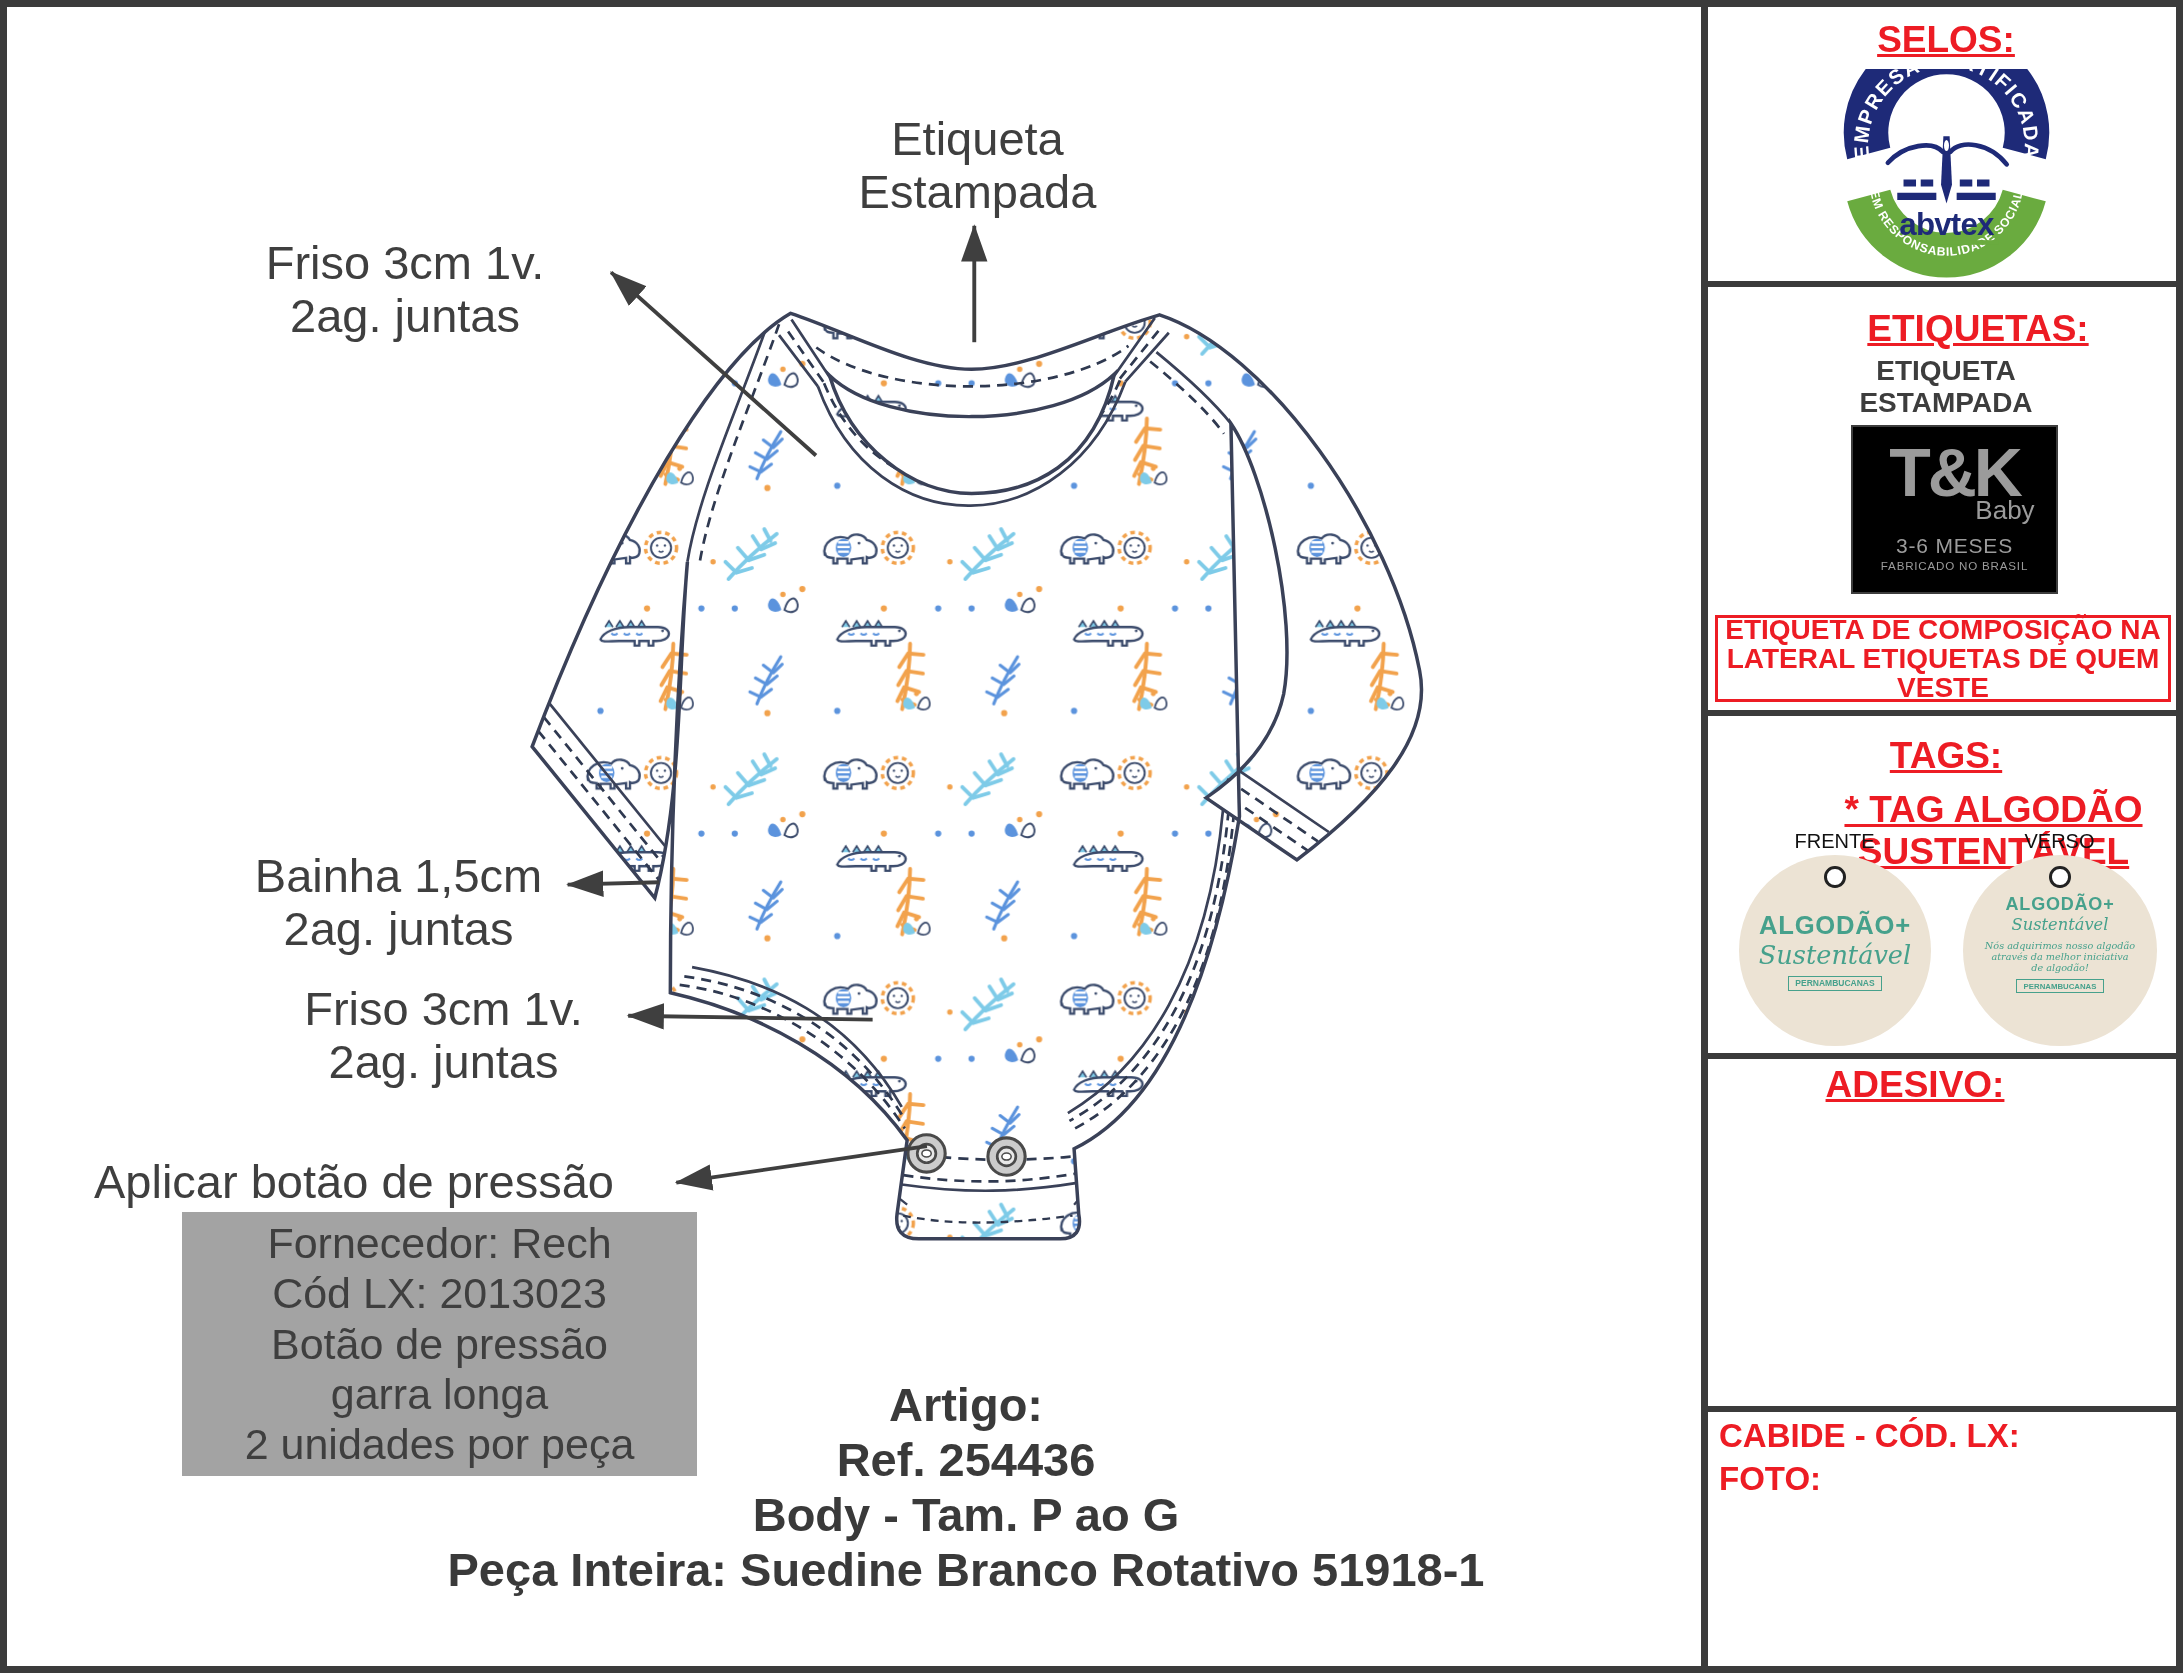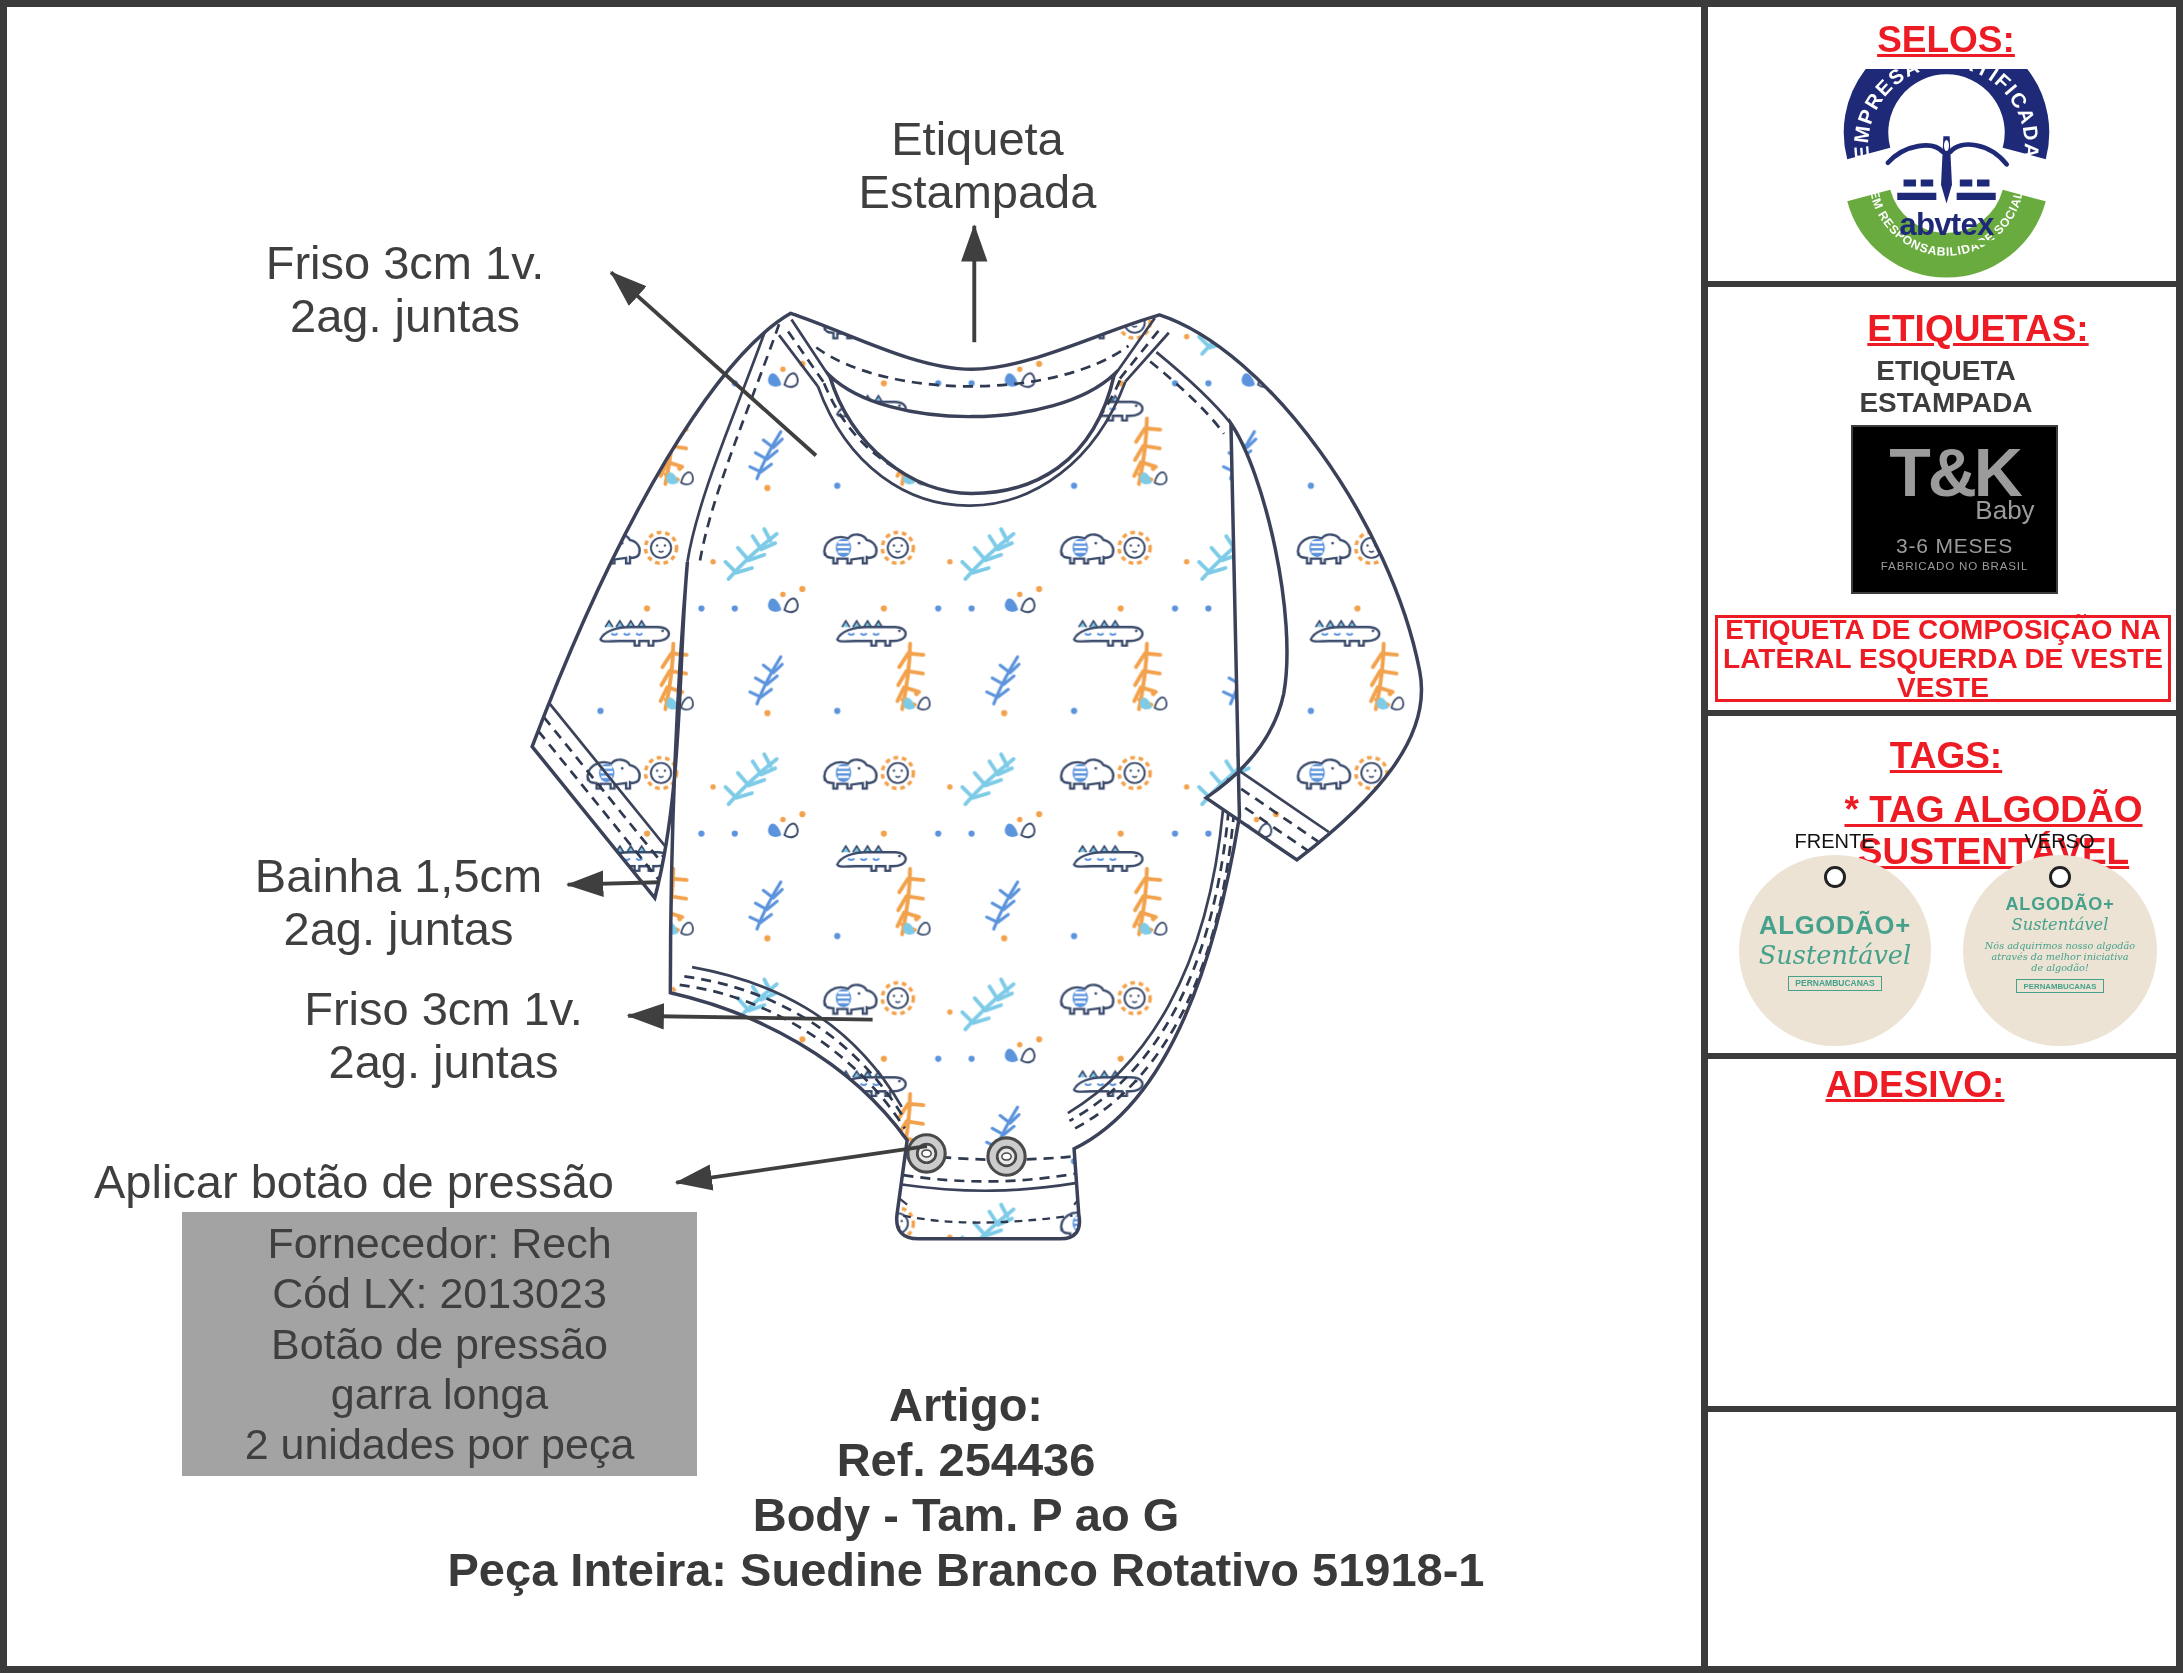--- a/index.html
+++ b/index.html
@@ -245,21 +245,21 @@
     <div class="abs sb-sub" style="left:0;top:348px;width:476px;">
       <div>ETIQUETA</div>
       <div>ESTAMPADA</div>
     </div>
     <div class="abs tek-box" style="left:143px;top:418px;width:203px;height:165px;">
       <div class="tek-word">T&amp;K</div>
       <div class="tek-baby">Baby</div>
       <div class="tek-size">3-6 MESES</div>
       <div class="tek-origin">FABRICADO NO BRASIL</div>
     </div>
-    <div class="abs warnbox" style="left:7px;top:608px;width:450px;height:81px;">ETIQUETA DE COMPOSIÇÃO NA LATERAL ESQUERDA DE VESTE VESTE</div>
+    <div class="abs warnbox" style="left:7px;top:608px;width:450px;height:81px;">ETIQUETA DE COMPOSIÇÃO NA LATERAL ETIQUETAS DE QUEM VESTE</div>
 
     <div class="abs red-h" style="left:0;top:728px;width:476px;">TAGS:</div>
     <div class="abs red-h" style="left:0;top:782px;width:571px;font-size:37px;">* TAG ALGODÃO SUSTENTÁVEL</div>
     <div class="abs tagcap" style="left:31px;top:823px;width:191px;">FRENTE</div>
     <div class="abs tagcap" style="left:256px;top:823px;width:191px;">VERSO</div>
 
     <div class="abs tagcircle" style="left:31px;top:848px;width:192px;height:191px;">
       <div class="taghole"></div>
       <div class="teal1" style="font-size:25.6px;margin-top:23px;">ALGODÃO+</div>
       <div class="teal2" style="font-size:25.6px;">Sustentável</div>
@@ -270,15 +270,19 @@
       <div class="teal1" style="font-size:18px;margin-top:6.2px;">ALGODÃO+</div>
       <div class="teal2" style="font-size:16.3px;">Sustentável</div>
       <div class="teal2" style="font-size:9.7px;margin-top:6.2px;">Nós adquirimos nosso algodão</div>
       <div class="teal2" style="font-size:9.7px;">através da melhor iniciativa</div>
       <div class="teal2" style="font-size:9.7px;">de algodão!</div>
       <div class="brandbox" style="font-size:7.8px;margin-top:6.2px;">PERNAMBUCANAS</div>
     </div>
 
     <div class="abs red-h" style="left:0;top:1057px;width:414px;">ADESIVO:</div>
 
+    <div class="abs cabide" style="left:11px;top:1408px;width:458px;">
+      <div>CABIDE - CÓD. LX:</div>
+      <div>FOTO:</div>
+    </div>
   </div>
 </div>
 
 
 </body></html>

